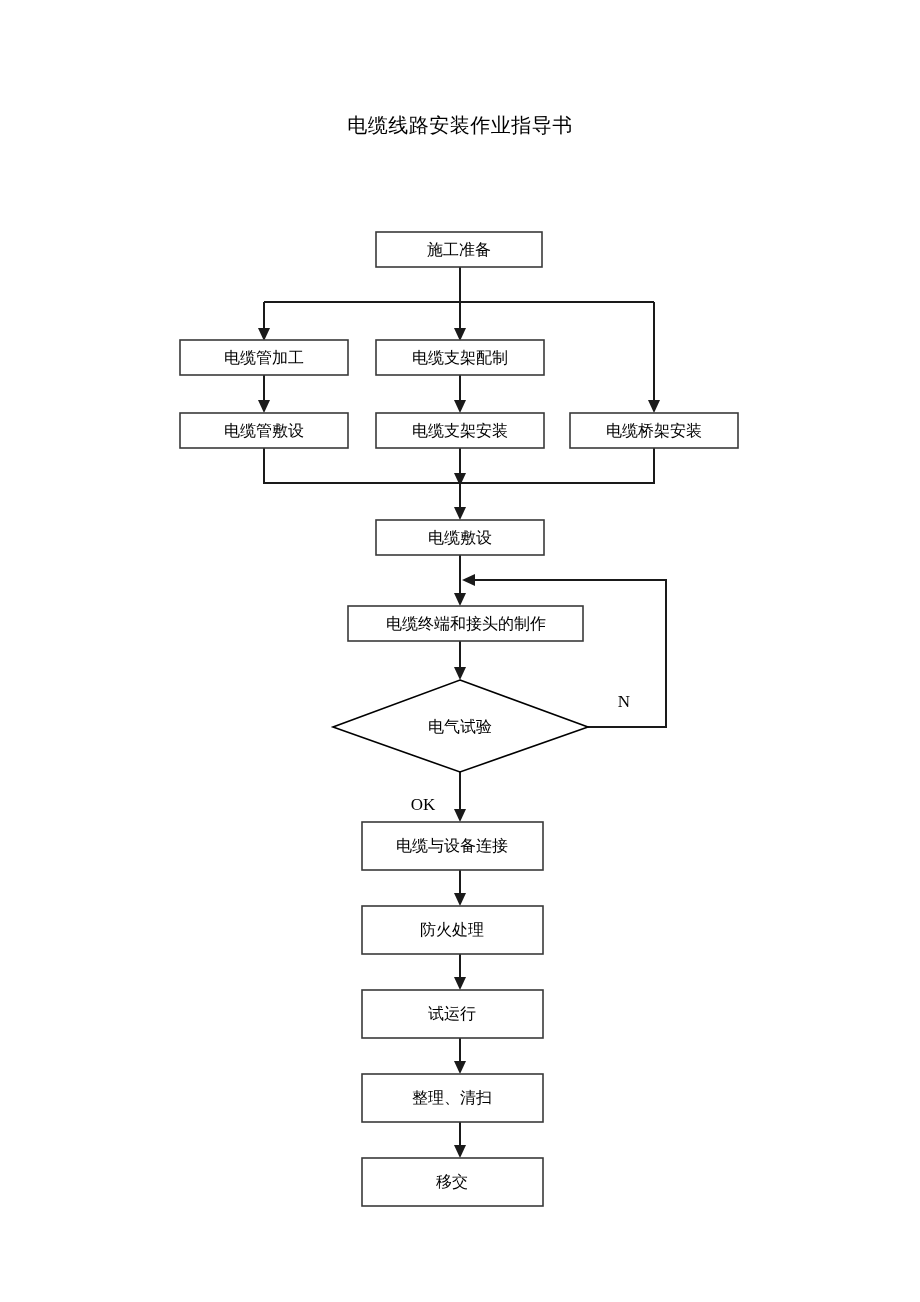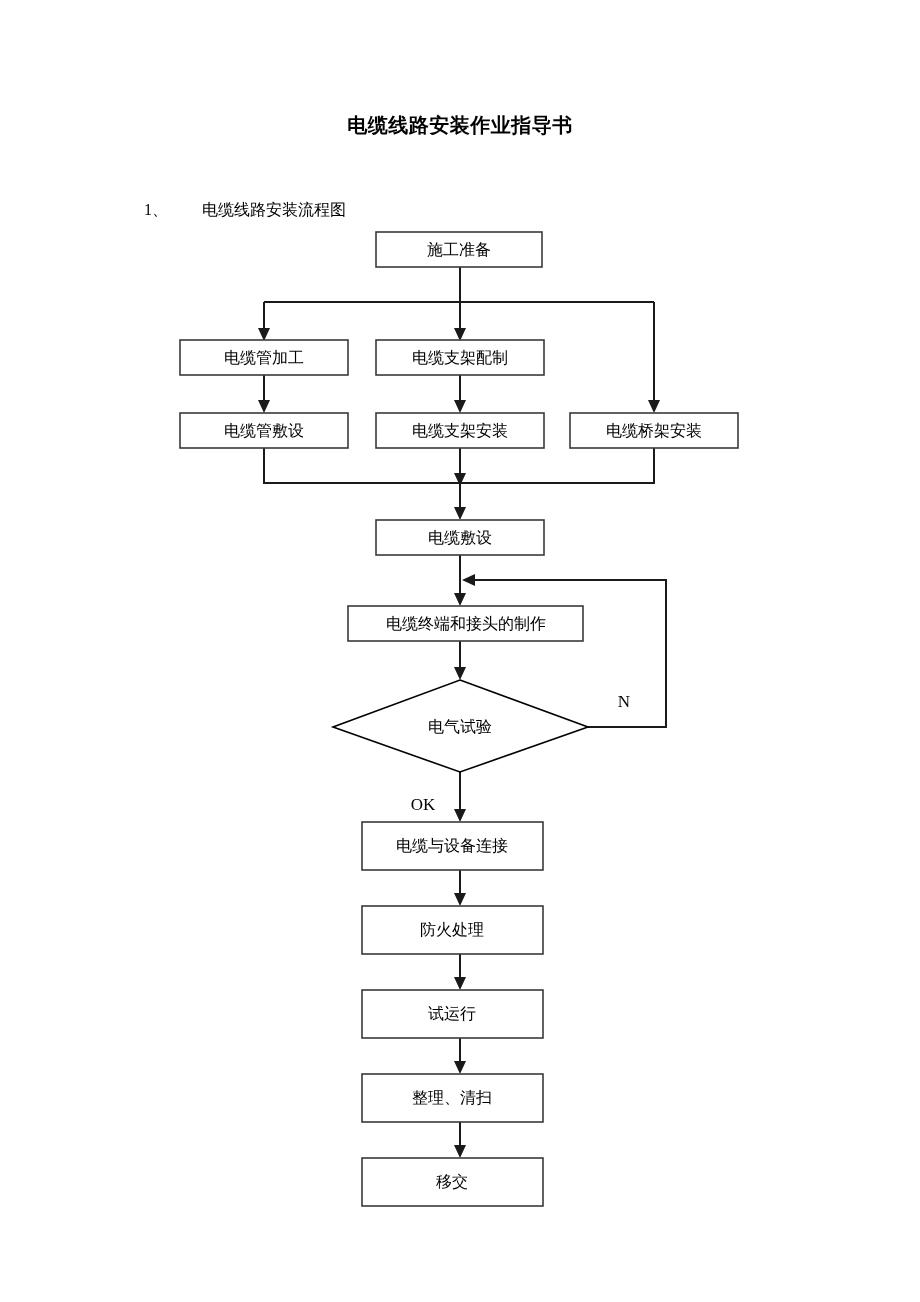--- a/index.html
+++ b/index.html
@@ -22,21 +22,21 @@
     height: 1302px;
     background: #ffffff;
   }
   .doc-title {
     position: absolute;
     left: 0;
     top: 112px;
     width: 920px;
     text-align: center;
     font-family: "DejaVu Sans", "Liberation Sans", sans-serif;
-    font-weight: bold;
+    font-weight: normal;
     font-size: 20px;
     letter-spacing: 0.5px;
   }
   .section-heading {
     position: absolute;
     left: 128px;
     top: 182px;
     font-size: 16px;
     white-space: pre;
   }
@@ -89,23 +89,20 @@
     stroke: none;
   }
 </style>
 </head>
 <body>
 
 <div class="page">
 
   <div class="doc-title">电缆线路安装作业指导书</div>
 
-  <div class="section-heading">
-    <span class="section-num">1、</span><span class="section-text">电缆线路安装流程图</span>
-  </div>
 
   <svg class="flowchart" viewBox="0 0 920 1302">
 
     <line class="connector" x1="460" y1="267" x2="460" y2="302"></line>
 
     <line class="connector" x1="264" y1="302" x2="654" y2="302"></line>
 
     <line class="connector" x1="264" y1="302" x2="264" y2="338"></line>
     <polygon class="arrowhead" points="264,341 258,328 270,328"></polygon>
 

